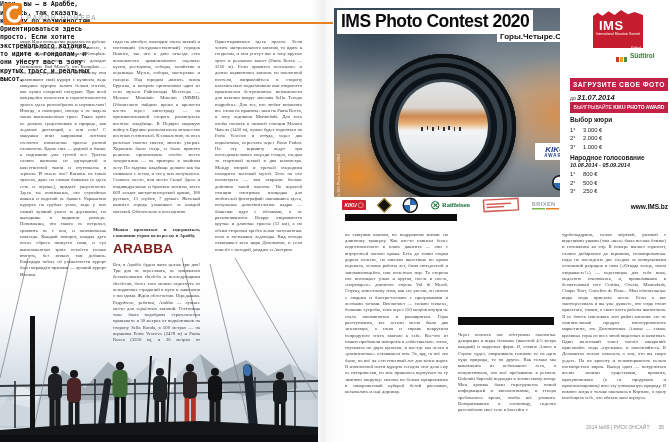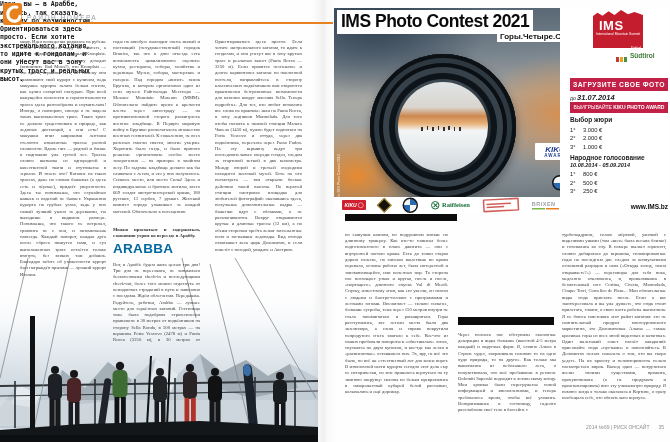--- a/index.html
+++ b/index.html
@@ -101,21 +101,21 @@
     </svg>
   </div>
   <div class="abs section-label sc">РАЙОН НОМЕРА</div>
   <div class="abs header-rule"></div>
   <div class="abs gutter"></div>
 
   <div class="col" style="left:20px;top:38px;width:172px;height:600px">миру. Идея возведения родилась на рубеже веков и посвящена миру на планете, а также людям, которые строили Kronplatz. И опять же мне не сразу доходит (вспомните Bad Moos?), что Kronplatz — это крона, вершина. Ага, вот почему они сравнивают свой курорт с куличом, ведь макушка курорта залита белым снегом, как кулич сахарной глазурью. При всей кажущейся пологости и горизонтальности трасса здесь разнообразна и изумительна! Иногда, я повторяю, иногда я не видела таких выполаженных трасс. Таких трасс не должно существовать в природе, как ледяных дистанций, а они есть! С макушки вниз широкими лентами стелются извилистые трассы разной сложности. Вдоль них — родной и ближе к подножию уже густой лес. Трассы словно вытканы из однородной и качественной ткани и отутюжены в зеркало. И знаете что? Катание на таких трассах, даже по словам бывалых (а здесь есть и чёрные), придаёт уверенности. Здесь ты понимаешь, что случайных шишек и падений не бывает. Украшения курорта на грубых углах, ведь у них самый лучший уклон за деревьями, ты выходишь в видимом размере. Понимаешь, что такого не встречал, сравнить не с чем, и запоминаешь навсегда. Каждый поворот, каждая дуга после сброса пишутся сами, и гул выполаженных трасс остаётся только втянуть, без всяких там добавок. Благодаря заботе об ухоженности курорт был награждён призами — лучший курорт Италии.</div>
   <div class="col" style="left:113px;top:38px;width:174px;height:372px">годы на автобусе выглядит очень милый и настоящий (нехудожественный) городок Brunico, так что к дню отъезда есть возможность цивилизованно оценить: кухни, рестораны, соборы, хозяйства и черепицы. Музеи, соборы, мастерские и галереи. Над городом «висит» замок Брунека, в котором организован один из сети музеев Райнхольда Месснера — Messner Mountain Museum (MMM). Обязательно найдите время к крепости влезть через автостраду — на противоположной стороне раскинулось военное кладбище. В Первую мировую войну в Брунико располагалось множество военных госпиталей. К сожалению, не всех раненых смогли спасти, многие умерли. Хоронить было негде, и было принято решение организовать особое место захоронения — на пригорке в хвойном лесу. По задумке кладбище должно как бы сливаться с лесом, и это у них получилось. Сильное место, или место Силы! Здесь и индивидуальные и братские могилы, всего 669 солдат австро-венгерской армии, 180 русских, 13 сербов, 7 румын. Женский комитет города ухаживает за каждой могилой. Обязательно к посещению.</div>
   <div class="col lead" style="left:113px;top:226px;width:174px;height:32px">Можно проехаться и задержаться, сэкономив утром на переезде в Араббу.</div>
   <div class="abs" style="left:113px;top:241px;z-index:2;font-family:'Liberation Sans',sans-serif;
-       font-weight:800;font-size:13.5px;color:#0369a1;letter-spacing:.3px">ARABBA</div>
+       font-weight:800;font-size:13.5px;color:#7f1d1d;letter-spacing:.3px">ARABBA</div>
   <div class="col" style="left:113px;top:261px;width:174px;height:164px">Вот, в Араббе будем жить целых три дня! Три дня не переезжать, не заниматься бесконечными check-in и последующими check-out, более того можно отдохнуть от чемоданных страданий в пути и зависания с поездами. Ждём облегчения. Передышка. Радуйтесь, ребятки, Arabba — лучшее место для серьёзных катаний. Гостиница тоже была подобрана стратегически правильно: в 30 метрах от подъёмников на сторону Sella Ronda, в 500 метрах — на вершины Porta Vescovo (2478 м) и Punta Rocca (3250 м), в 30 метрах от центральной площади, в 25 метрах от лучшего апрески-бара и Peter's Apartments. Итак, мы — в Араббе, и здесь, так сказать, каждому по возможностям.</div>
   <div class="col" style="left:215px;top:38px;width:174px;height:620px">Ориентироваться здесь просто. Если хотите экстремального катания, то идите к гондолам, и они унесут вас в зону крутых трасс и реальных высот (Punta Rocca — 3250 м). Если нравится неспешное и долгое карвинговое катание по наклонной постели, направляйтесь в сторону классических подъёмников: вам откроются практически безграничные возможности для катания вокруг массива Sella. Теперь подробнее. Для тех, кто любит вставлять все слова на практике: шли на Punta Rocca, в зону ледников Marmolada. Для того чтобы попасть к нижней станции Мальга Чапела (1450 м), нужно будет подняться на Porta Vescovo и оттуда, через два подъёмника, переехать через Passo Padon. На эту вершину ведут три последовательных очереди гондол, следом за стартовой веткой в два километра. Между второй и третьей очередями находится военный музей. Есть на что посмотреть — там открыли боевые действия такой высоты. На верхней станции смотровая площадка для любителей фотографий: оказавшись здесь, получаешь дополнительные кадры — башенки идут с облаками, а не раскланиваются. Вокруг открываются крутые и длинные трассы (12 км), а по обеим сторонам хребта лежат заснеженные поля и застывшие ледопады. Вид отсюда охватывает весь цирк Доломитов, и если повезёт с погодой, увидите и Австрию.</div>
 
   <svg class="abs" style="left:0;top:258px;z-index:1" width="318" height="184" viewBox="0 0 318 184">
     <defs>
       <linearGradient id="sky" x1="0" y1="0" x2="0" y2="1">
         <stop offset="0" stop-color="#ffffff" stop-opacity="0"></stop>
         <stop offset=".35" stop-color="#eaeff3"></stop>
         <stop offset=".7" stop-color="#ccd6de"></stop>
         <stop offset="1" stop-color="#dde4ea"></stop>
@@ -186,21 +186,21 @@
     <g>
       <rect x="101" y="120" width="7" height="52" rx="3.5" fill="#20242a" transform="rotate(8 104 146)"></rect>
       <rect x="246" y="106" width="9" height="66" rx="4.5" fill="#1b222c" transform="rotate(-6 251 140)"></rect>
       <ellipse cx="250" cy="112" rx="4" ry="6" fill="#3a6ea8" transform="rotate(-6 251 140)"></ellipse>
     </g>
     <polygon points="0,184 0,172 80,166 200,163 318,169 318,184" fill="#141719"></polygon>
     <rect x="0" y="177" width="318" height="7" fill="#0d0f11"></rect>
   </svg>
 
   <div class="abs ad-photo">
-    <div class="abs ad-title">IMS Photo Contest 2021</div>
+    <div class="abs ad-title">IMS Photo Contest 2020</div>
     <div class="abs ad-subtitle">Горы.Четыре.Стихии</div>
     <div class="abs credit">© Yaroslav Khromatyk for IMS Photo Contest 2013</div>
     <div class="abs lens-outer">
       <div class="lens-inner">
         <span class="hiker" style="left:26%"></span>
           <span class="hiker" style="left:32%;top:49%"></span>
         <span class="hiker" style="left:38%"></span>
           <span class="hiker" style="left:44%;top:49%"></span>
         <span class="hiker" style="left:50%"></span>
           <span class="hiker" style="left:56%;top:49%"></span>

